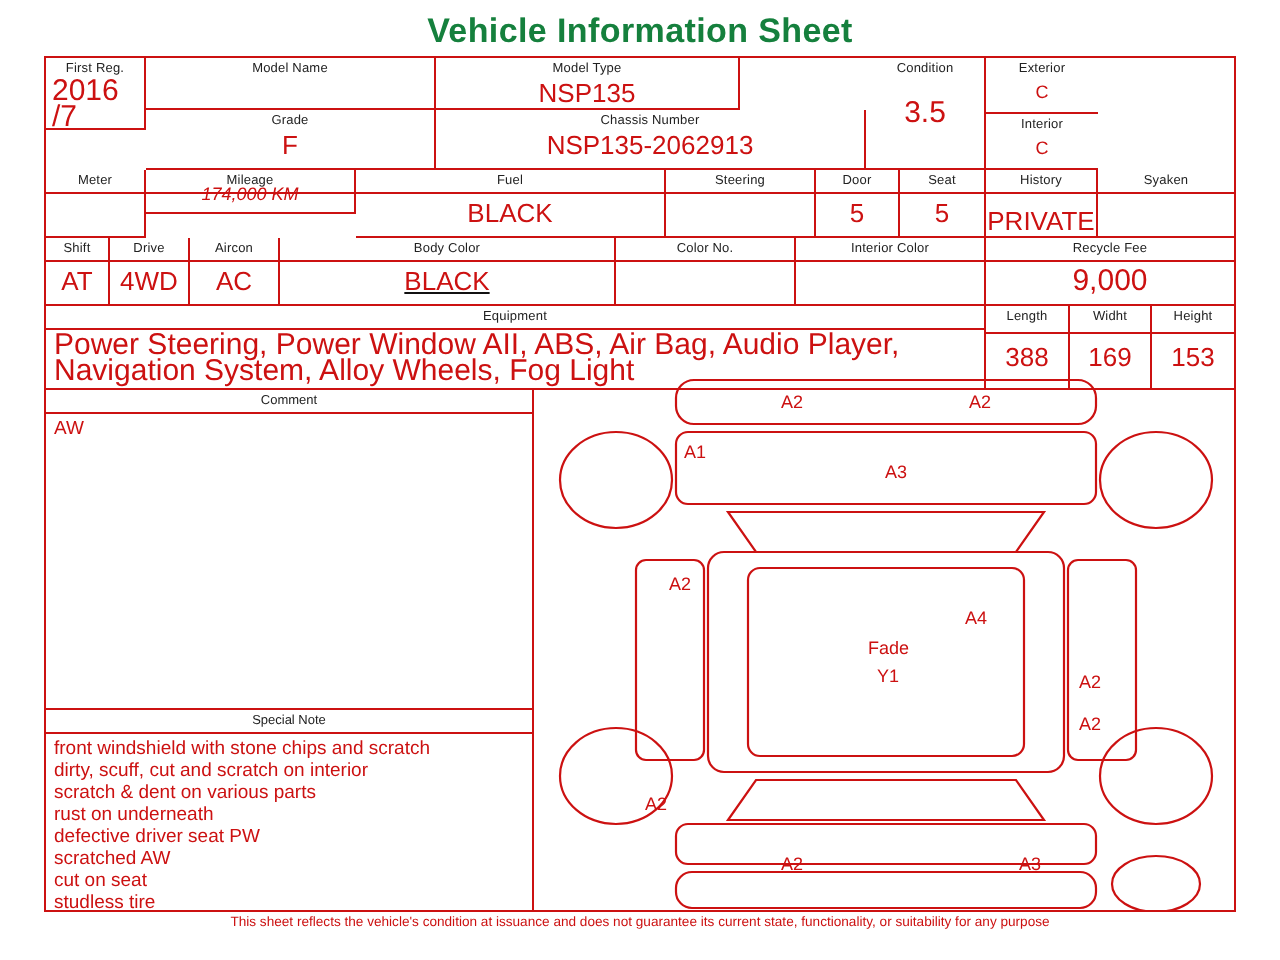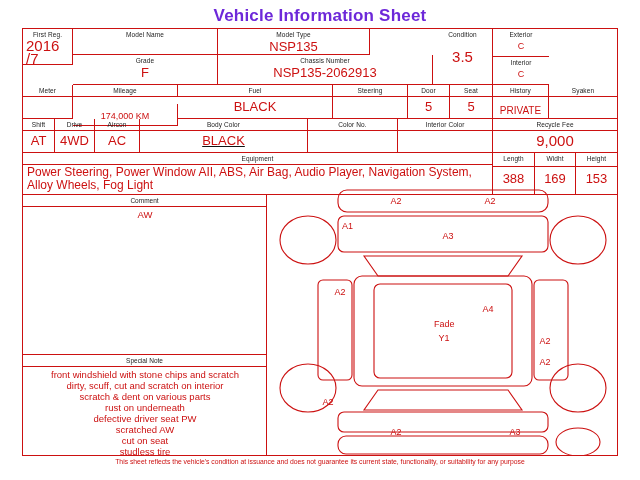--- a/index.html
+++ b/index.html
@@ -21,21 +21,21 @@
     width: 640px; height: 480px;
   }
   .title {
     position: absolute;
     left: 0; top: 6px;
     width: 640px;
     text-align: center;
     font-size: 17px;
     font-weight: bold;
     letter-spacing: 0.2px;
-    color: #6d28d9;
+    color: #15803d;
   }
   
   .frame {
     position: absolute;
     left: 22px;
     top: 28px;
     width: 596px;
     height: 428px;
     border: 1px solid #cc1111;
     box-sizing: border-box;
@@ -56,43 +56,42 @@
     letter-spacing: 0.1px;
   }
   .val {
     color: #cc1111;
     text-align: center;
     font-size: 13px;
     line-height: 15px;
   }
   .val.big { font-size: 15px; }
   .val.small { font-size: 9px; }
-  .val.tiny { font-size: 10px; }
+  .val.tiny { font-size: 13px; }
   .noRight { border-right: none; }
   .noBottom { border-bottom: none; }
 
   
   .boxtitle {
     font-size: 6.5px;
     text-align: center;
     color: #222;
     line-height: 9px;
     padding-top: 1px;
   }
   .note-text {
     color: #cc1111;
     font-size: 9.5px;
     line-height: 11px;
     padding: 2px 3px 0 4px;
     white-space: pre-wrap;
-    text-align: center;
   }
   .equip-text {
     color: #cc1111;
-    font-size: 12px;
+    font-size: 15px;
     line-height: 13px;
     padding: 1px 4px 0 4px;
   }
   .footer {
     position: absolute;
     left: 22px;
     top: 458px;
     width: 596px;
     text-align: center;
     font-size: 6.8px;
@@ -176,21 +175,21 @@
       <div class="lbl">Seat</div>
     </div>
     <div class="cell" style="left:470px;top:56px;width:56px;height:12px;">
       <div class="lbl">History</div>
     </div>
     <div class="cell noRight" style="left:526px;top:56px;width:68px;height:12px;">
       <div class="lbl">Syaken</div>
     </div>
 
     <div class="cell" style="left:0;top:68px;width:50px;height:22px;"></div>
-    <div class="cell" style="left:50px;top:75px;width:105px;height:22px;">
+    <div class="cell" style="left:50px;top:56px;width:105px;height:22px;font-style:italic;">
       <div class="val small" style="margin-top:5px;">174,000 KM</div>
     </div>
     <div class="cell" style="left:155px;top:68px;width:155px;height:22px;">
       <div class="val" style="margin-top:2px;">BLACK</div>
     </div>
     <div class="cell" style="left:310px;top:68px;width:75px;height:22px;"></div>
     <div class="cell" style="left:385px;top:68px;width:42px;height:22px;">
       <div class="val" style="margin-top:2px;">5</div>
     </div>
     <div class="cell" style="left:427px;top:68px;width:43px;height:22px;">

